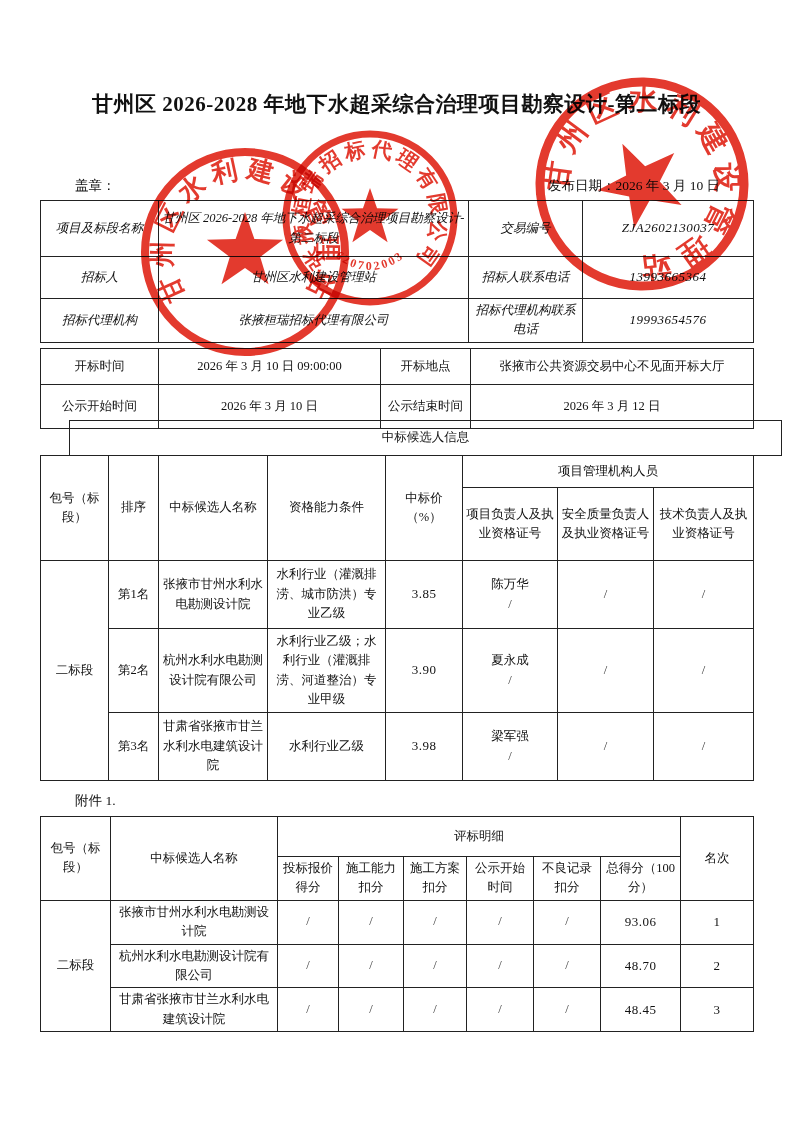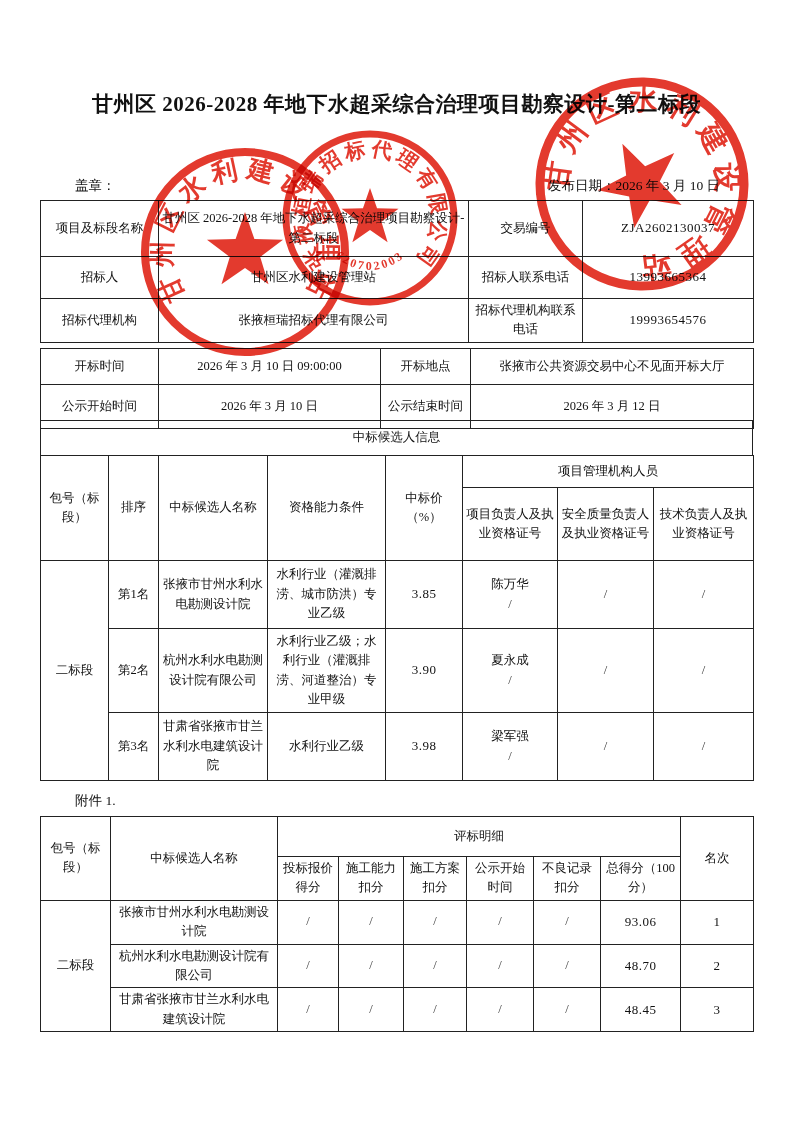--- a/index.html
+++ b/index.html
@@ -19,21 +19,21 @@
   .meta-row {
     position:absolute; top:177px; left:75px; width:645px;
     display:flex; justify-content:space-between; font-size:13.5px;
   }
   table { border-collapse:collapse; table-layout:fixed; position:absolute; left:40px; width:713px; }
   td, th {
     border:1px solid #222; text-align:center; vertical-align:middle;
     font-size:12.5px; font-weight:normal; padding:2px 3px; line-height:1.55;
     overflow:hidden; word-break:break-all;
   }
-  .t1a { top:200px; }  .t1b { top:340px;margin-top:8px; }  .t1c { top:420px; }  .t1d { top:455px; }
+  .t1a { top:200px;font-style:italic; }  .t1b { top:340px;margin-top:8px; }  .t1c { top:420px;margin-left:29px; }  .t1d { top:455px; }
   .att-label { position:absolute; top:792px; left:75px; font-size:13.5px; font-weight:normal; }
   .t2 { top:816px; }
   .num { font-size:13px; letter-spacing:.5px; }
   .slash { color:#333; }
   
   .stamp { position:absolute; mix-blend-mode:multiply; opacity:.9; pointer-events:none; }
   .stamp text { font-family:"Liberation Serif","DejaVu Serif",serif; font-weight:bold; }
   .stamp-3 { transform:rotate(46deg); transform-origin:50% 50%; }
 </style>
 </head>

